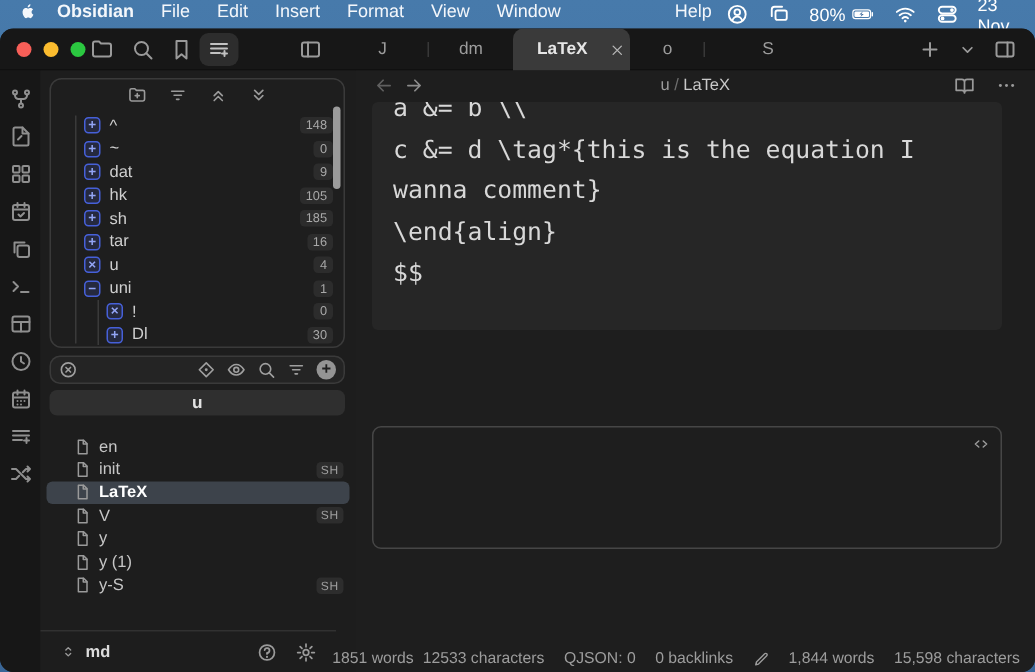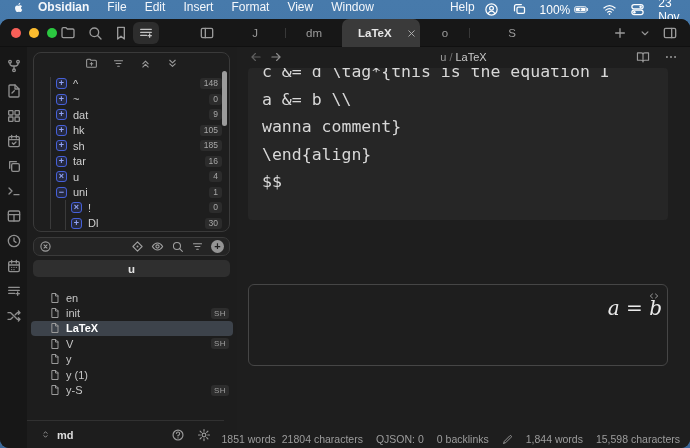--- a/index.html
+++ b/index.html
@@ -143,21 +143,21 @@
           <path d="M6.8 18.5c1-2.6 2.9-4 5.2-4s4.2 1.4 5.2 4"></path>
         </svg>
       </span>
     <span class="ic">
         <svg viewBox="0 0 24 24" fill="none" stroke="currentColor" stroke-width="2" stroke-linecap="round" stroke-linejoin="round">
           <rect x="8" y="8" width="12" height="10" rx="2"></rect>
           <path d="M4 14V7a3 3 0 0 1 3-3h8"></path>
         </svg>
       </span>
     <span class="battwrap">
-      <span>100%</span>
+      <span>80%</span>
       <span class="ic batt">
           <svg viewBox="0 0 26 12" fill="none" stroke="currentColor">
             <rect x="1" y="1" width="20.5" height="10" rx="3" stroke-width="1.4"></rect>
             <path d="M23.5 4.2v3.6" stroke-width="1.6" stroke-linecap="round"></path>
             <rect x="2.8" y="2.8" width="17" height="6.4" rx="1.6" fill="currentColor" stroke="none"></rect>
             <path d="M12.6 2.6 8.6 6.4h2.6l-1.6 3 4-3.8H11z" fill="#3e6c9e" stroke="none"></path>
           </svg>
         </span>
     </span>
     <span class="ic">
@@ -573,43 +573,42 @@
               <circle cx="5" cy="12" r="1.7"></circle>
               <circle cx="12" cy="12" r="1.7"></circle>
               <circle cx="19" cy="12" r="1.7"></circle>
             </svg>
           </span>
       </span>
     </div>
 
     <div class="codeblock">
       <div class="inner">
+        <span>a &amp;= b \\</span>
         <span>c &amp;= d \tag*{this is the equation I</span>
-        <span>a &amp;= b \\</span>
         <span>wanna comment}</span>
         <span>\end{align}</span>
         <span>$$</span>
       </div>
     </div>
 
     <div class="mathblock">
       <span class="ic ic12 editbtn">
           <svg viewBox="0 0 24 24" fill="none" stroke="currentColor" stroke-width="2" stroke-linecap="round" stroke-linejoin="round">
             <path d="M9 8l-4.5 4L9 16M15 8l4.5 4L15 16"></path>
           </svg>
         </span>
       <div class="mathlines">
-        <div>a = b</div>
       </div>
     </div>
 
     <div class="statusbar">
       <span class="grp">
         <span>1851 words</span>
-        <span>21804 characters</span>
+        <span>12533 characters</span>
       </span>
       <span>QJSON: 0</span>
       <span>0 backlinks</span>
       <span class="ic ic11">
           <svg viewBox="0 0 24 24" fill="none" stroke="currentColor" stroke-width="2" stroke-linecap="round" stroke-linejoin="round">
             <path d="M4 20l1-4L17 4a2.1 2.1 0 1 1 3 3L8 19l-4 1z"></path>
           </svg>
         </span>
       <span>1,844 words</span>
       <span>15,598 characters</span>

